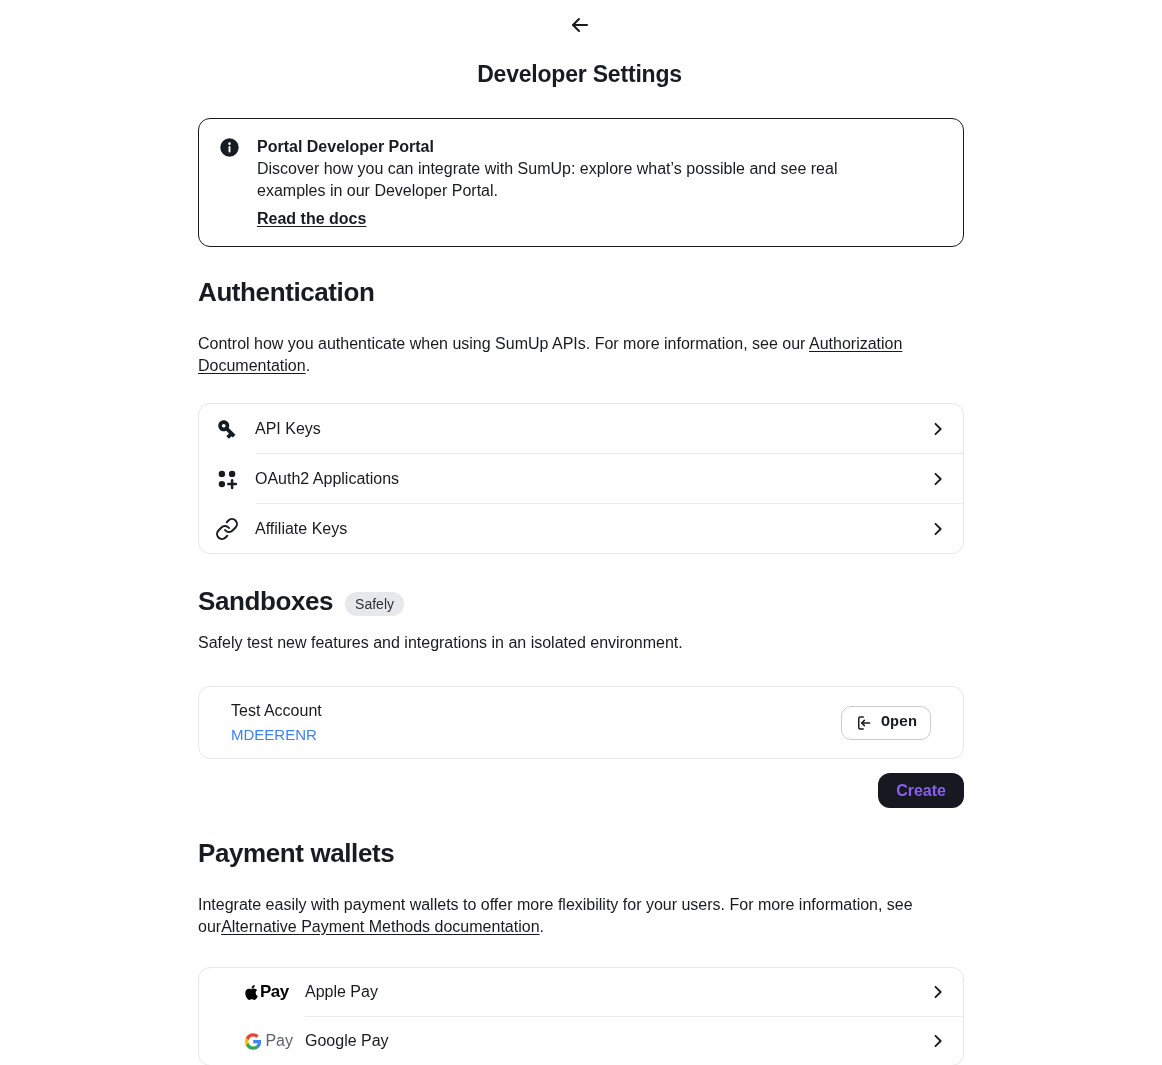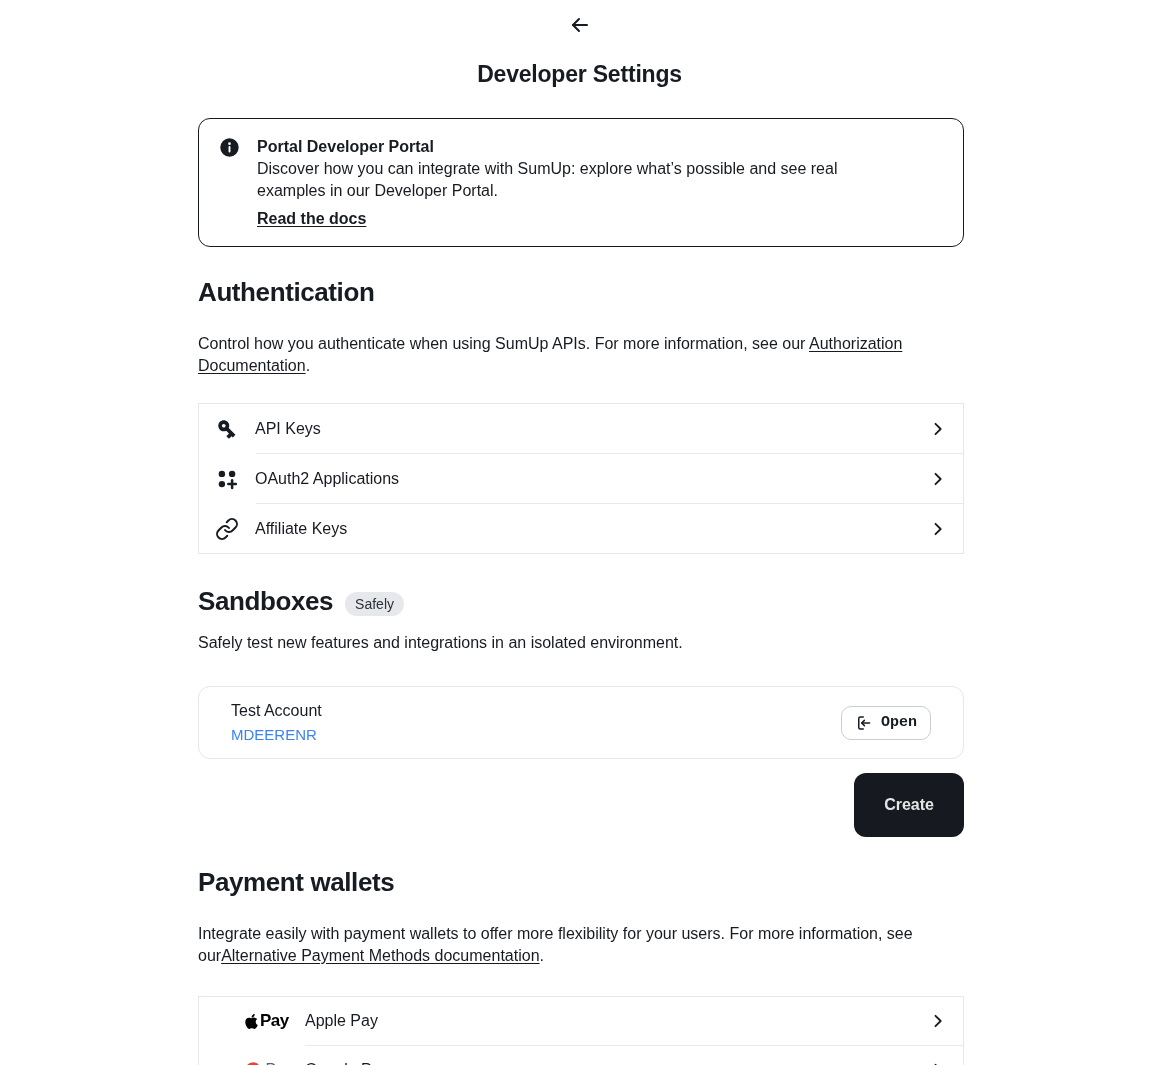--- a/index.html
+++ b/index.html
@@ -86,21 +86,21 @@
     border-radius: 999px;
     margin-top: 6px;
   }
   .desc { margin: 26px 0 0; font-size: 16px; line-height: 22px; }
   .desc.tight { margin-top: 16px; }
   .text-link { text-decoration: underline; text-underline-offset: 2px; }
 
   
   .card {
     border: 1px solid #e4e7ec;
-    border-radius: 0;
+    border-radius: 12px;
     margin-top: 26px;
     background: #fff;
     overflow: hidden;
   }
   .row {
     display: flex;
     align-items: center;
     gap: 16px;
     height: 49px;
     padding: 0 15px 0 16px;
@@ -144,24 +144,24 @@
     font-family: Liberation Mono, monospace;
     font-size: 15px;
     font-weight: 700;
     color: #171b22;
     cursor: pointer;
   }
   .open-btn svg { width: 18px; height: 18px; }
 
   .create-row { display: flex; justify-content: flex-end; margin-top: 14px; }
   .create-btn {
-    height: 64px;
-    padding: 0 30px;
+    height: 35px;
+    padding: 0 18px;
     background: #16191f;
-    color: #e5e5e5;
+    color: #8b5cf6;
     border: none;
     border-radius: 12px;
     font-family: inherit;
     font-size: 16px;
     font-weight: 700;
     cursor: pointer;
   }
 
   .wallet-card { margin-top: 29px; padding-left: 30px; }
   .pw-heading { margin-top: 30px; }

